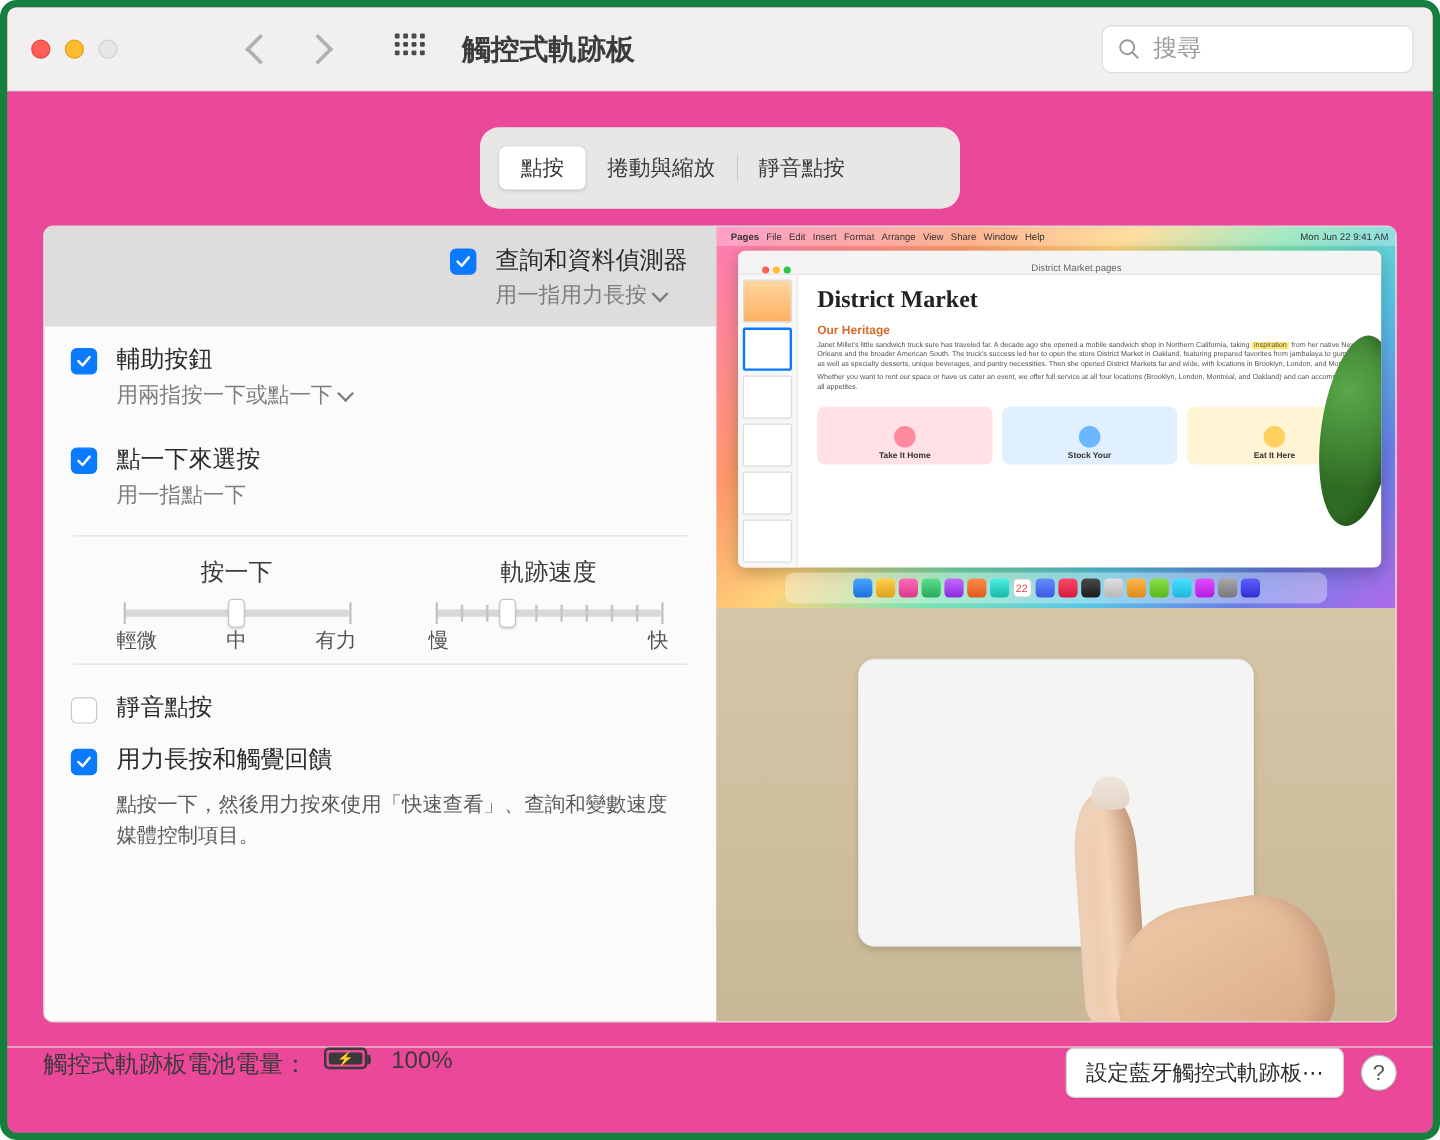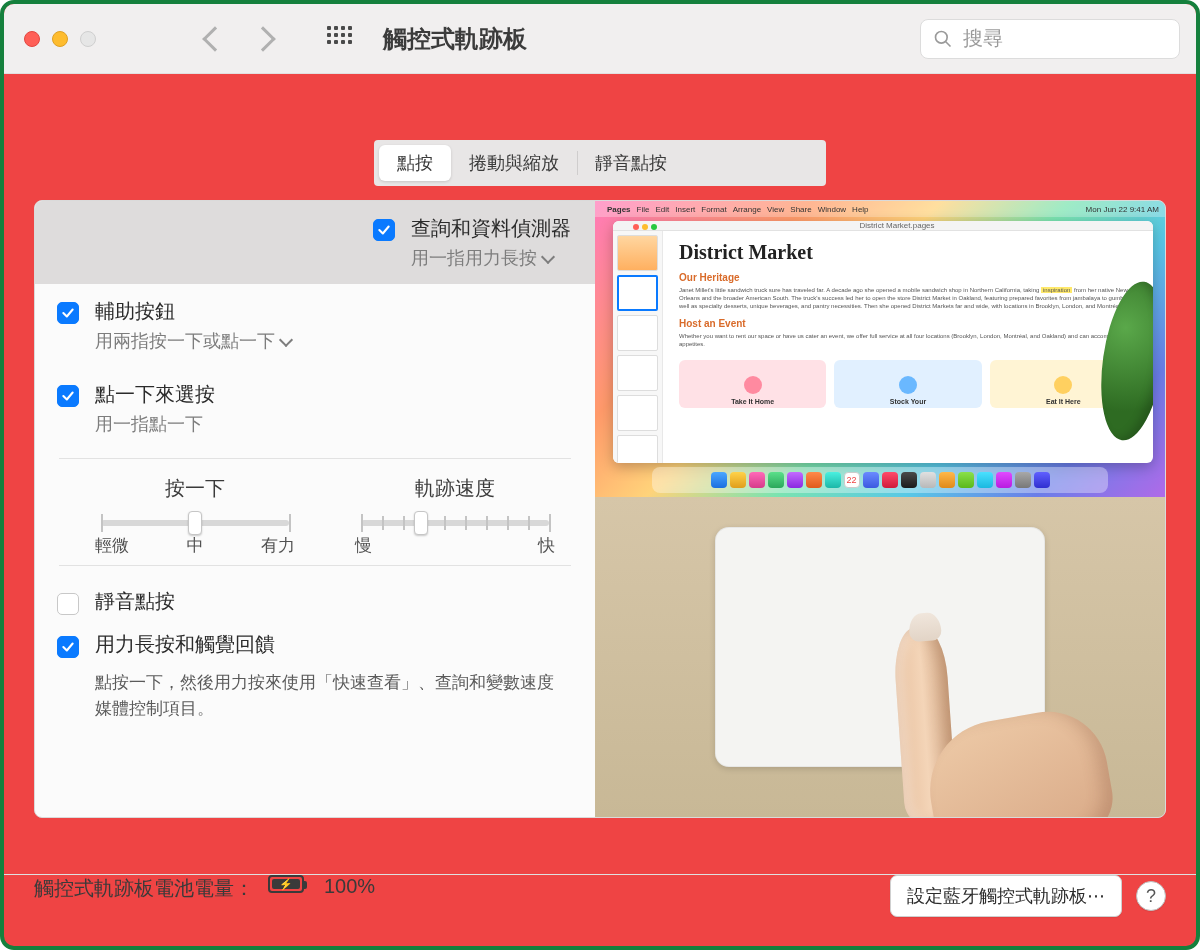--- a/index.html
+++ b/index.html
@@ -1,17 +1,17 @@
 <!DOCTYPE html>
 <html><head>
 <meta charset="utf-8">
 <style>
   * { box-sizing: border-box; margin: 0; padding: 0; }
   html, body { width: 1200px; height: 950px; font-family: -apple-system, "Helvetica Neue", Arial, sans-serif; background: #fff; }
-  .window { width: 1200px; height: 950px; background: #ef4444; border-radius: 14px; overflow: hidden; border: 4px solid #15803d; display: flex; flex-direction: column; gap: 36px; }
+  .window { width: 1200px; height: 950px; background: #ec4899; border-radius: 14px; overflow: hidden; border: 6px solid #15803d; display: flex; flex-direction: column; }
   
   .titlebar { height: 70px; display: flex; align-items: center; padding: 0 16px 0 20px; background: #f1efef; border-bottom: 1px solid #e2e0e0; }
   .traffic { display: flex; gap: 12px; align-items: center; }
   .dot { width: 16px; height: 16px; border-radius: 50%; }
   .dot.red { background: #ff5f57; border: 1px solid #e24640; }
   .dot.yellow { background: #febc2e; border: 1px solid #dfa023; }
   .dot.green { background: #e6e6e6; border: 1px solid #cfcfcf; }
   .nav-arrows { display: flex; gap: 30px; margin-left: 110px; color: #b0b0b0; }
   .chev { width: 18px; height: 18px; border-top: 3px solid currentColor; border-left: 3px solid currentColor; }
   .chev.left { transform: rotate(-45deg); }
@@ -19,21 +19,21 @@
   .grid-icon { margin-left: 55px; width: 26px; height: 26px; display: grid; grid-template-columns: repeat(4,4px); grid-template-rows: repeat(3,4px); gap: 3px; }
   .grid-icon span { background: #4a4a4a; border-radius: 1px; }
   .title { margin-left: 30px; font-size: 24px; font-weight: 600; color: #3b3b3b; }
   .search-wrap { margin-left: auto; }
   .search { width: 260px; height: 40px; border-radius: 8px; background: #fff; border: 1px solid #dcdcdc; display: flex; align-items: center; padding: 0 12px; gap: 10px; color: #9a9a9a; }
   .search svg { width: 20px; height: 20px; stroke: #9a9a9a; }
   .search span { font-size: 20px; }
   
   .content { flex: 1; padding: 30px 30px 20px 30px; display: flex; flex-direction: column; }
   .tabs-wrap { display: flex; justify-content: center; }
-  .tabs { display: flex; background: #e8e6e6; border-radius: 4px; padding: 5px; width: 452px; }
+  .tabs { display: flex; background: #e8e6e6; border-radius: 16px; padding: 16px; width: 400px; }
   .tab { flex: 0 0 auto; text-align: center; font-size: 18px; color: #3a3a3a; padding: 6px 18px; border-radius: 6px; position: relative; }
   .tab.active { background: #fff; box-shadow: 0 1px 3px rgba(0,0,0,.15); font-weight: 500; }
   .tab + .tab::before { content:""; position:absolute; left:0; top:6px; bottom:6px; width:1px; background:#cfcdcd; }
   .tab.active + .tab::before, .tab.active::before { display:none; }
   .panel { margin-top: 14px; border: 1px solid #dadada; border-radius: 8px; background: #fbfbfb; flex: 1; display: flex; overflow: hidden; }
   .left-col { width: 560px; padding: 0px 0 20px 0; }
   .option { display: flex; align-items: flex-start; gap: 16px; padding: 14px 24px 14px 22px; }
   .option.selected { background: #dedcdc; justify-content: flex-end; }
   .checkbox { width: 22px; height: 22px; border-radius: 5px; border: 1px solid #c8c8c8; background: #fff; display:flex; align-items:center; justify-content:center; flex-shrink:0; margin-top: 4px; }
   .checkbox.checked { background: #0a7aff; border-color: #0a7aff; }
@@ -307,21 +307,20 @@
                 <div class="thumb active"></div>
                 <div class="thumb"></div>
                 <div class="thumb"></div>
                 <div class="thumb"></div>
                 <div class="thumb"></div>
               </div>
               <div class="doc-page">
                 <div class="doc-h1">District Market</div>
                 <div class="doc-h2">Our Heritage</div>
                 <div class="doc-p"><span>Janet Millet's little sandwich truck sure has traveled far. A decade ago she opened a mobile sandwich shop in Northern California, taking </span><span class="highlight">inspiration</span><span> from her native New Orleans and the broader American South. The truck's success led her to open the store District Market in Oakland, featuring prepared favorites from jambalaya to gumbo, as well as specialty desserts, unique beverages, and pantry necessities. Then she opened District Markets far and wide, with locations in Brooklyn, London, and Montréal.</span></div>
-                <div class="doc-h2">Host an Event</div>
                 <div class="doc-p">Whether you want to rent our space or have us cater an event, we offer full service at all four locations (Brooklyn, London, Montréal, and Oakland) and can accommodate all appetites.</div>
                 <div class="doc-tiles">
                   <div class="tile pink">
                       <div class="tile-ico" style="background:#ff8aa0"></div>
                       <span>Take It Home</span>
                     </div>
                   <div class="tile blue">
                       <div class="tile-ico" style="background:#6ab8ff"></div>
                       <span>Stock Your</span>
                     </div>

